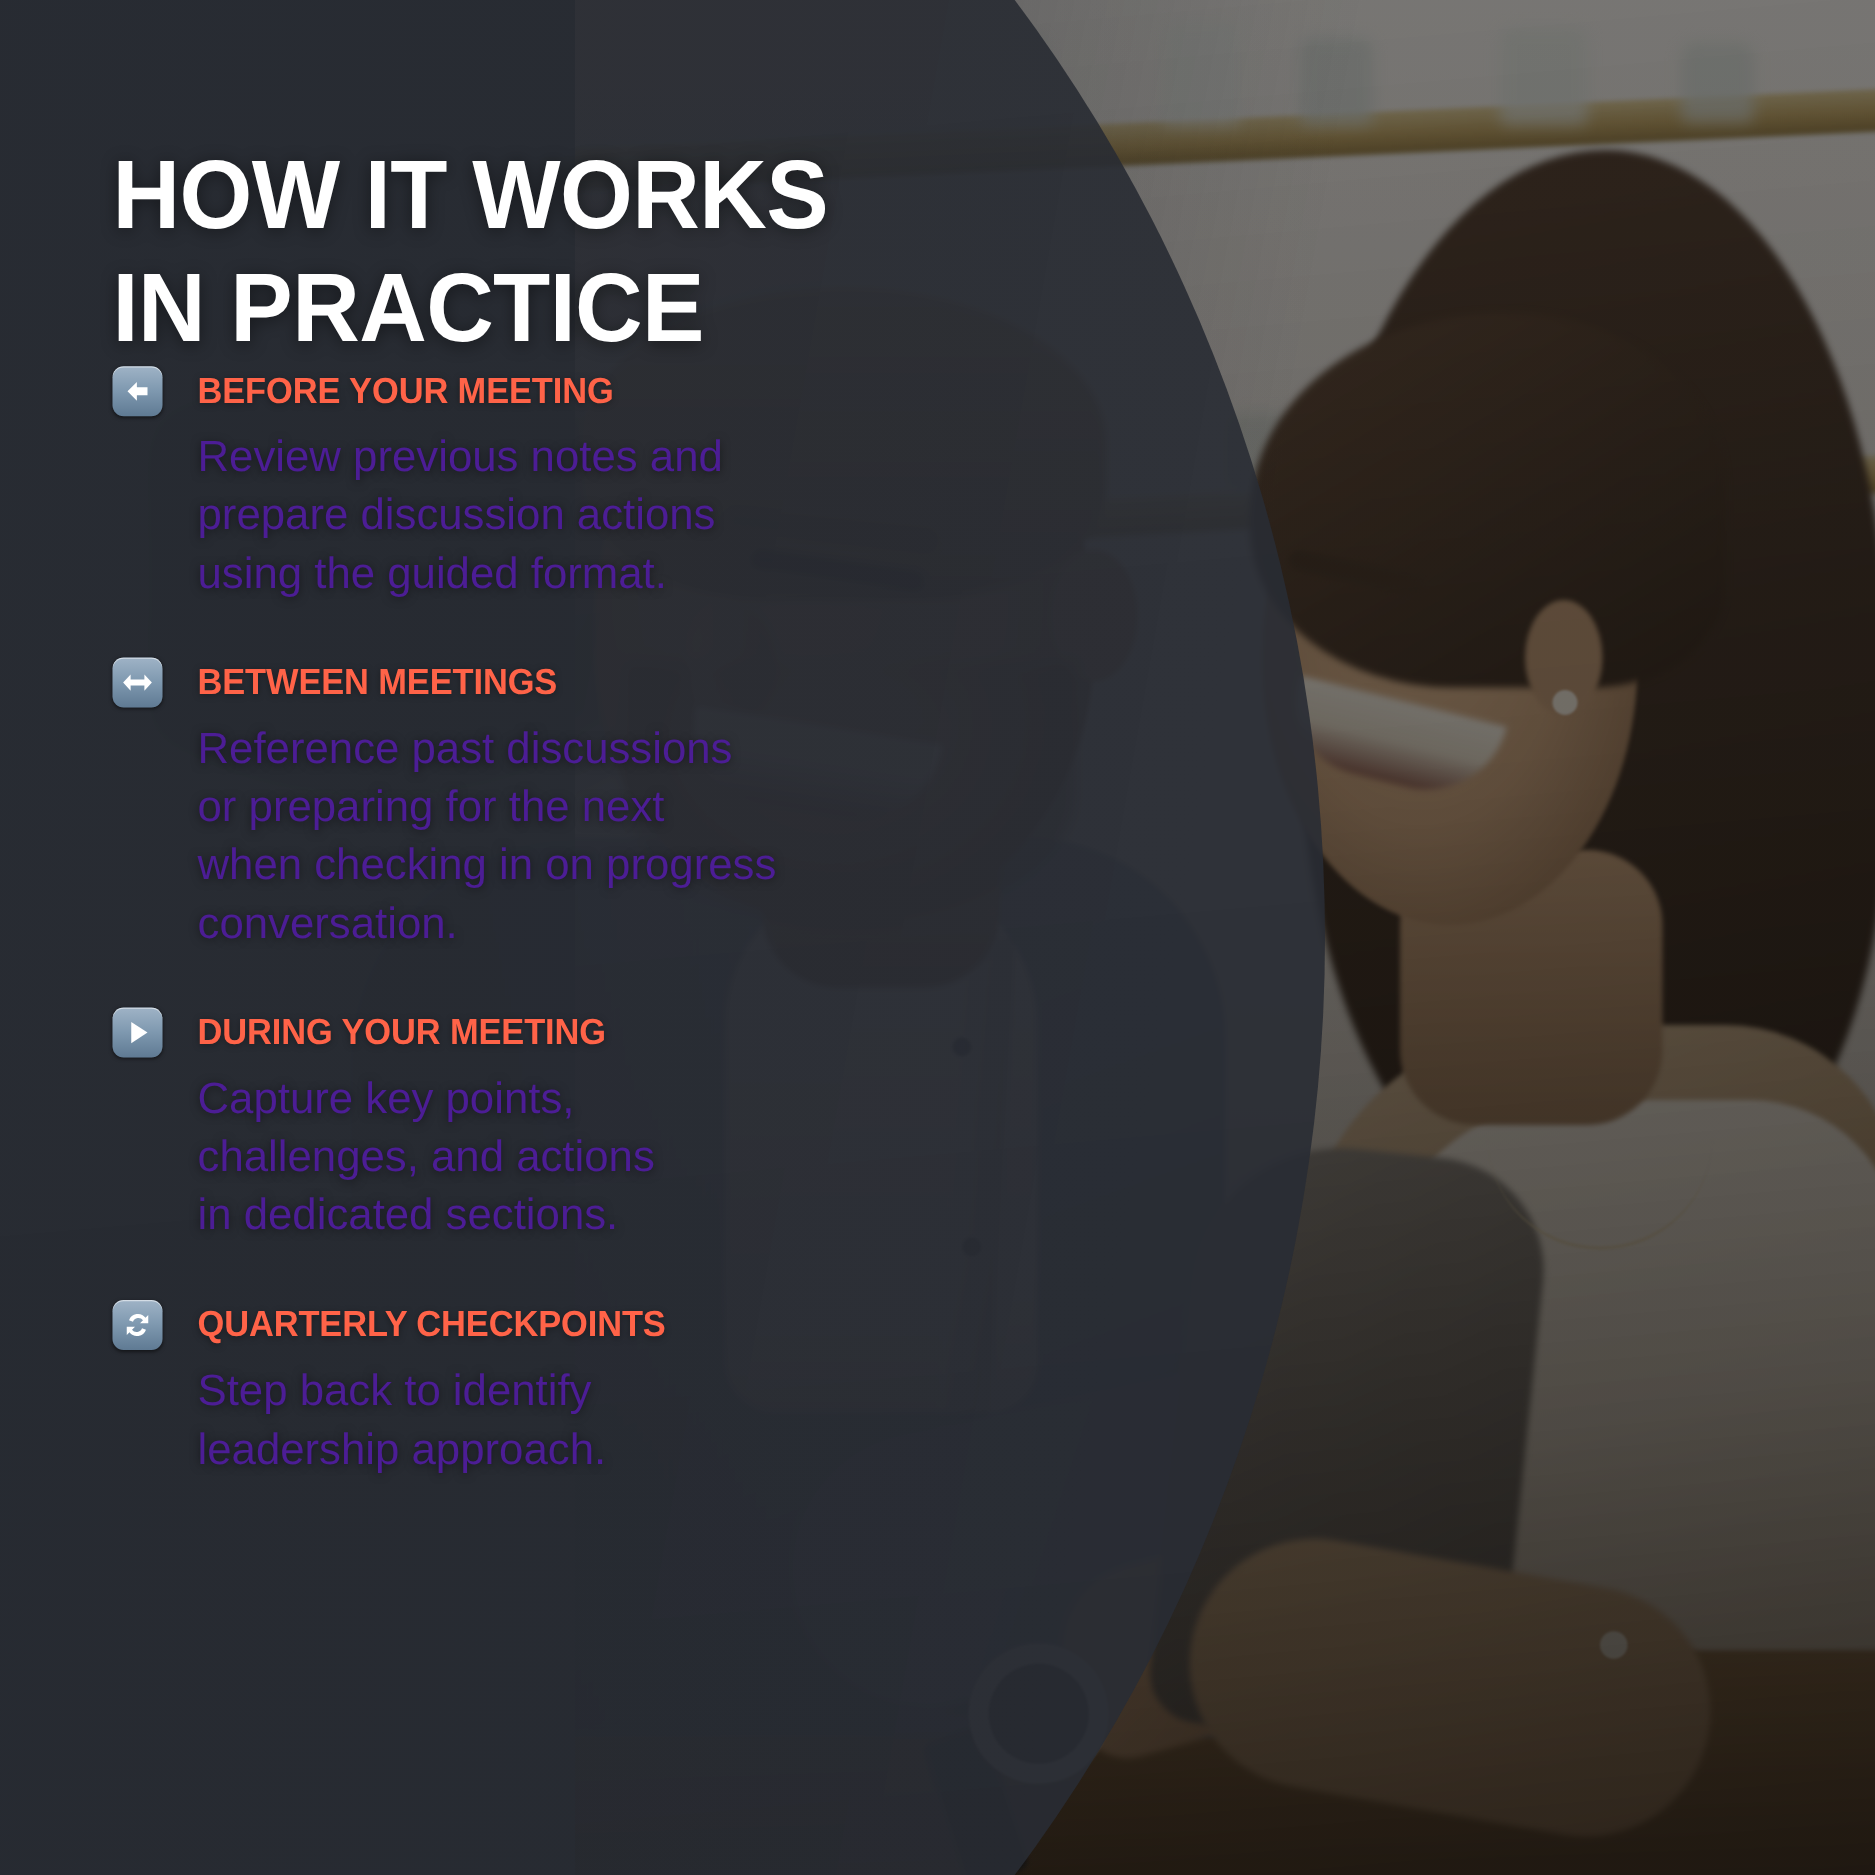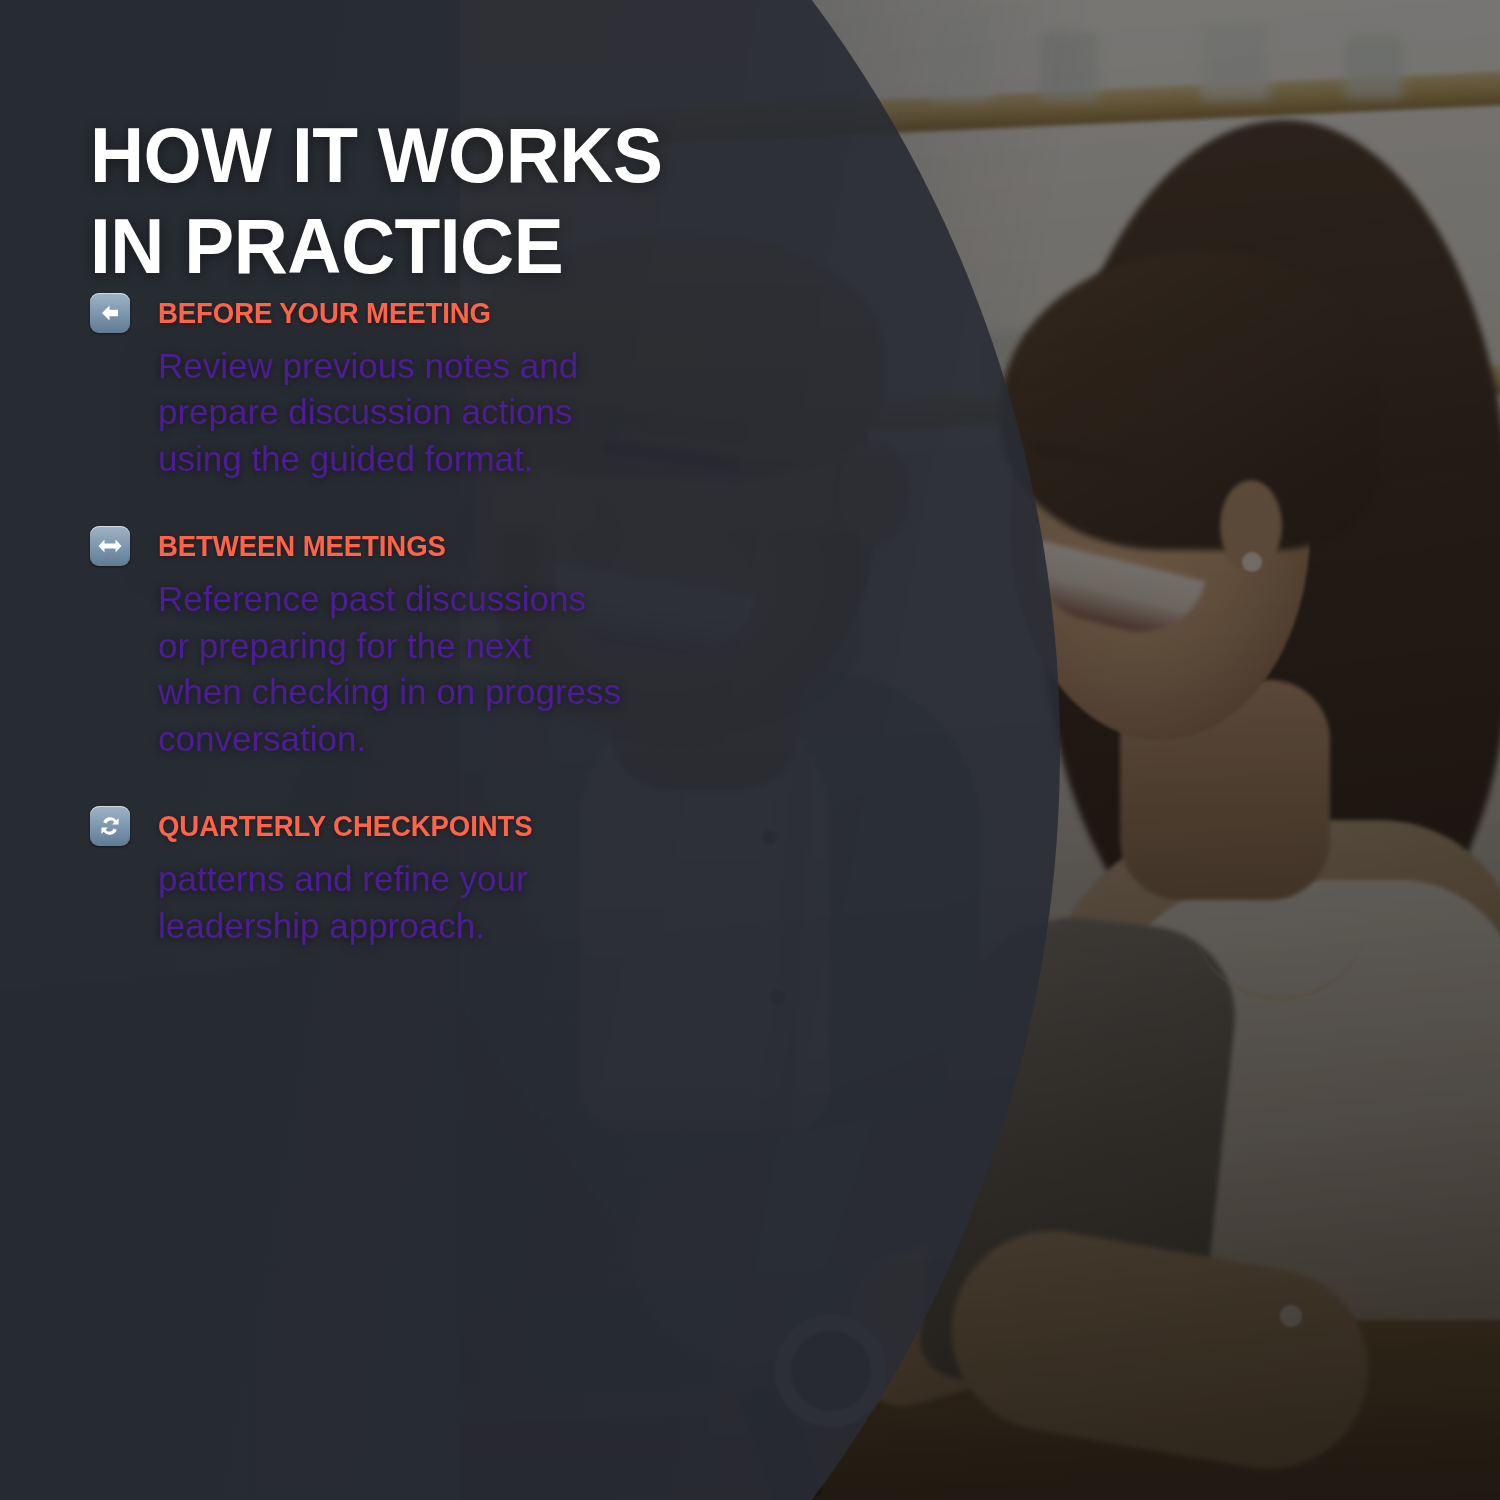--- a/index.html
+++ b/index.html
@@ -446,32 +446,45 @@
         </span>
         <div class="step-title">BETWEEN MEETINGS</div>
         <div class="step-body">
           <span class="ln">Reference past discussions</span>
           <span class="ln">or preparing for the next</span>
           <span class="ln">when checking in on progress</span>
           <span class="ln">conversation.</span>
         </div>
       </div>
 
+      <div class="step">
+        <span class="step-icon">
+          <svg width="26" height="26" viewBox="0 0 26 26" aria-hidden="true">
+            <path d="M8 4.5 L21 13 L8 21.5 Z" fill="#ffffff"></path>
+          </svg>
+        </span>
+        <div class="step-title">DURING YOUR MEETING</div>
+        <div class="step-body">
+          <span class="ln">Capture key points,</span>
+          <span class="ln">challenges, and actions</span>
+          <span class="ln">in dedicated sections.</span>
+        </div>
+      </div>
 
       <div class="step">
         <span class="step-icon">
           <svg width="26" height="26" viewBox="0 0 26 26" aria-hidden="true">
             <path d="M6.2 9.2 A7.6 7.6 0 0 1 19.4 7.2 L21.6 5.0 L21.6 11.6 L15.0 11.6 L17.4 9.2
                      A4.6 4.6 0 0 0 9.4 10.4 Z" fill="#ffffff"></path>
             <path d="M19.8 16.8 A7.6 7.6 0 0 1 6.6 18.8 L4.4 21.0 L4.4 14.4 L11.0 14.4 L8.6 16.8
                      A4.6 4.6 0 0 0 16.6 15.6 Z" fill="#ffffff"></path>
           </svg>
         </span>
         <div class="step-title">QUARTERLY CHECKPOINTS</div>
         <div class="step-body">
-          <span class="ln">patterns and refine your</span>
+          <span class="ln">Step back to identify</span>
           <span class="ln">leadership approach.</span>
         </div>
       </div>
 
     </div>
   </div>
 </div>
 
 </body></html>

